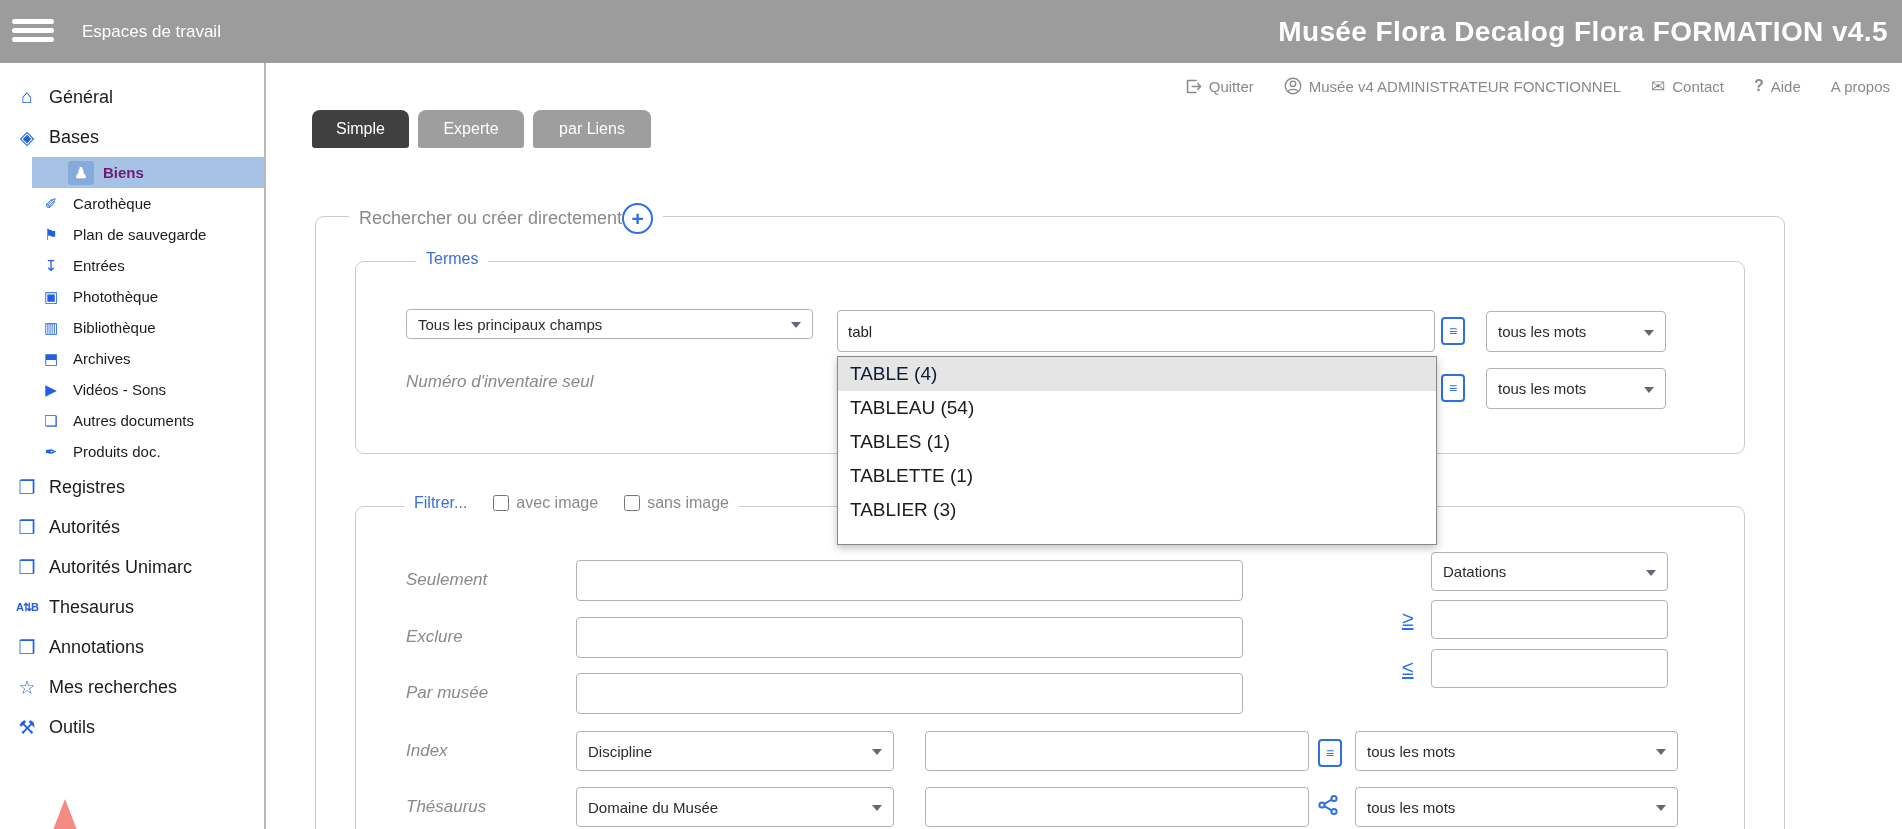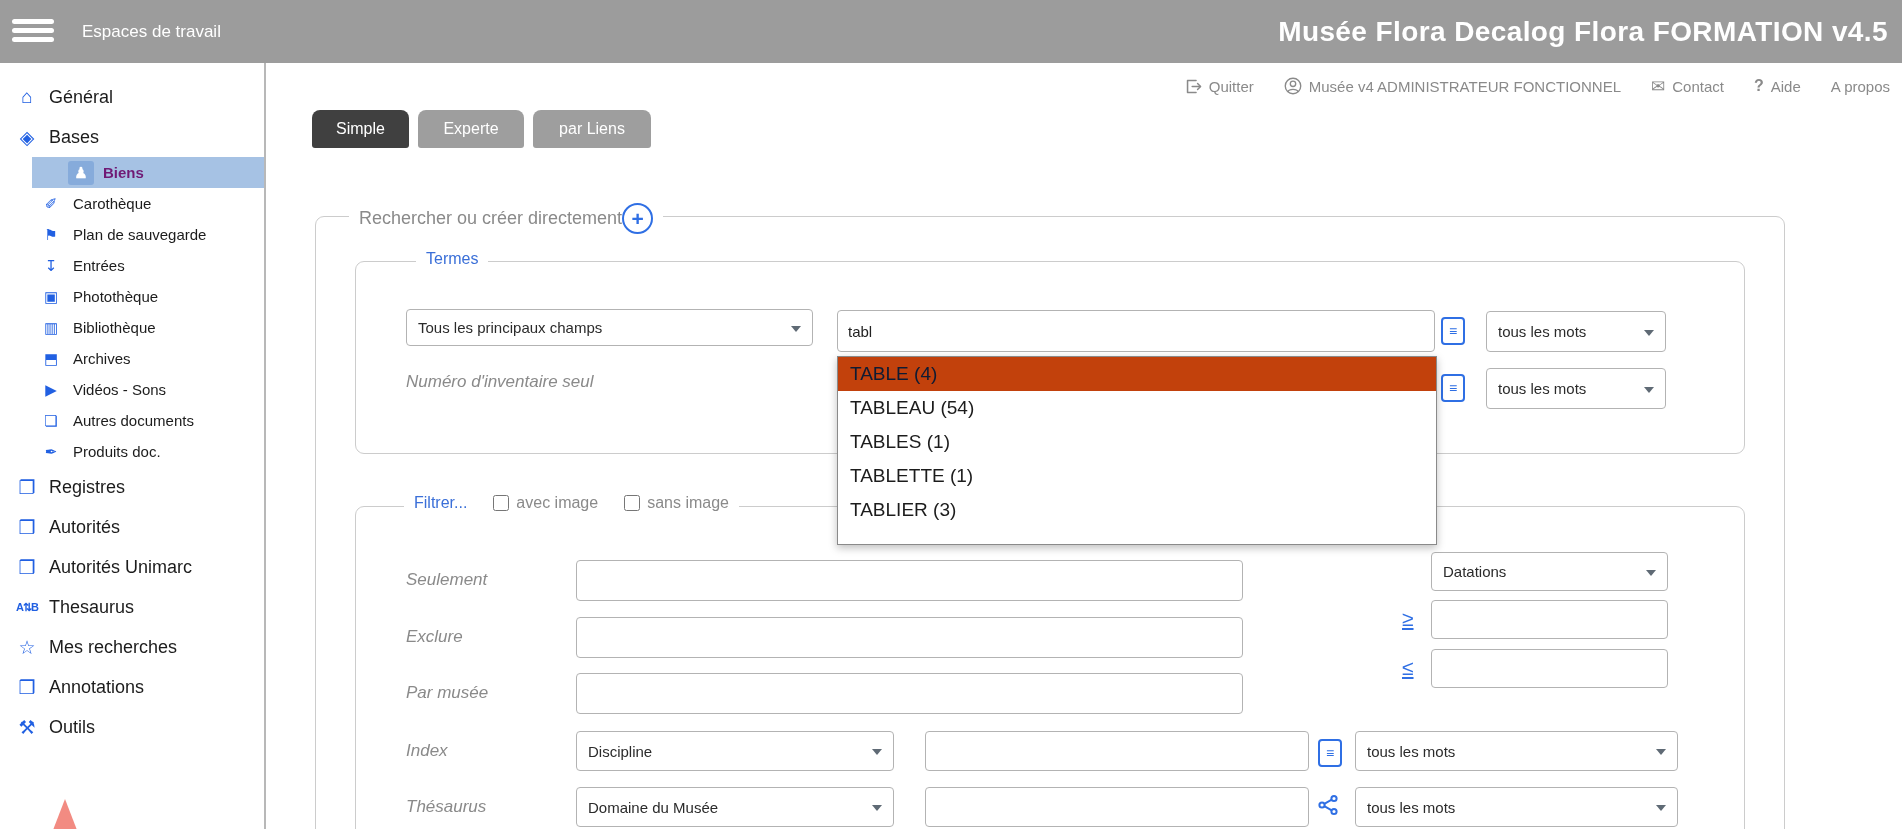--- a/index.html
+++ b/index.html
@@ -64,21 +64,21 @@
   .fselect::after{content:"";position:absolute;right:11px;top:50%;margin-top:-2px;border-left:5px solid transparent;border-right:5px solid transparent;border-top:6px solid #5f6a75;}
   .flabel{position:absolute;font-style:italic;color:#8a8a8a;font-size:17px;z-index:2;white-space:nowrap;}
   .list-icon{position:absolute;width:20px;height:24px;border:2px solid #2f6fe4;border-radius:4px;display:flex;align-items:center;justify-content:center;color:#2f6fe4;font-size:14px;font-weight:bold;cursor:pointer;z-index:2;background:#fff;}
   .list-icon::before{content:"≡";}
   .share-icon{position:absolute;cursor:pointer;z-index:2;}
   .cmp-link{position:absolute;color:#2f6fe4;font-size:21px;text-decoration:underline;cursor:pointer;z-index:2;}
 
   
   .autocomplete{position:absolute;left:837px;top:356px;width:598px;height:187px;background:#fff;border:1px solid #8a8a8a;box-shadow:0 3px 8px rgba(0,0,0,.25);overflow:hidden;z-index:6;}
   .ac-item{height:34px;line-height:34px;padding:0 12px;font-size:19px;color:#1c1c1c;cursor:pointer;}
-  .ac-item.selected{background:#c2410c;color:#0f1b33;}
+  .ac-item.selected{background:#e5e5e5;color:#0f1b33;}
 </style>
 </head>
 <body>
 
 <div class="app">
 
   <header class="topbar">
     <div class="hamburger">
       <div class="bar"></div>
         <div class="bar"></div>
@@ -148,26 +148,26 @@
         </li>
       <li class="top">
           <span class="icn i-book"></span>
           <span>Autorités Unimarc</span>
         </li>
       <li class="top">
           <span class="icn i-sortab"></span>
           <span>Thesaurus</span>
         </li>
       <li class="top">
+          <span class="icn i-book"></span>
+          <span>Annotations</span>
+        </li>
+      <li class="top">
           <span class="icn i-star"></span>
           <span>Mes recherches</span>
-        </li>
-      <li class="top">
-          <span class="icn i-book"></span>
-          <span>Annotations</span>
         </li>
       <li class="top">
           <span class="icn i-tools"></span>
           <span>Outils</span>
         </li>
     </ul>
     <div class="logo-tri"></div>
   </aside>
 
   <div class="userbar">
@@ -210,21 +210,21 @@
     <div class="legend outer-legend">
       <span>Rechercher ou créer directement</span>
       <span class="plus-circle">+</span>
     </div>
   </div>
 
   <div class="box termes-box">
     <div class="legend termes-legend">Termes</div>
   </div>
 
-  <div class="fselect" style="left:406px;top:309px;width:407px;height:37px;">
+  <div class="fselect" style="left:406px;top:309px;width:407px;height:30px;">
       <span>Tous les principaux champs</span>
     </div>
   <input class="tinput" style="left: 837px; top: 310px; width: 598px; height: 42px;" value="tabl">
   <span class="list-icon" style="left:1441px;top:317px;"></span>
   <div class="fselect" style="left:1486px;top:311px;width:180px;height:41px;">
       <span>tous les mots</span>
     </div>
 
   <span class="flabel" style="left:406px;top:372px;">Numéro d'inventaire seul</span>
   <span class="list-icon" style="left:1441px;top:374px;"></span>

